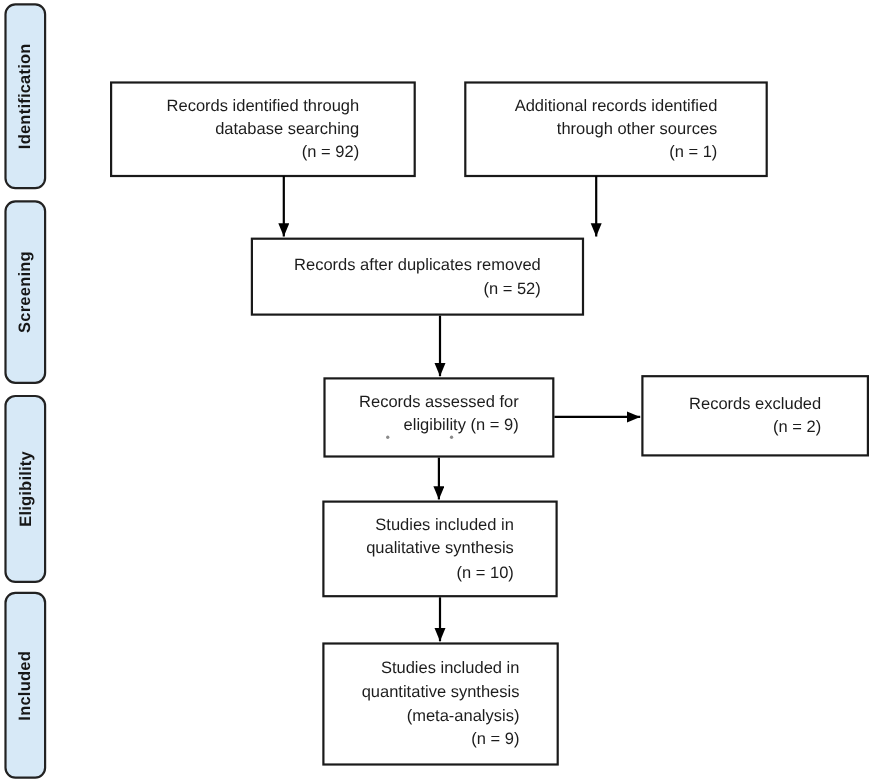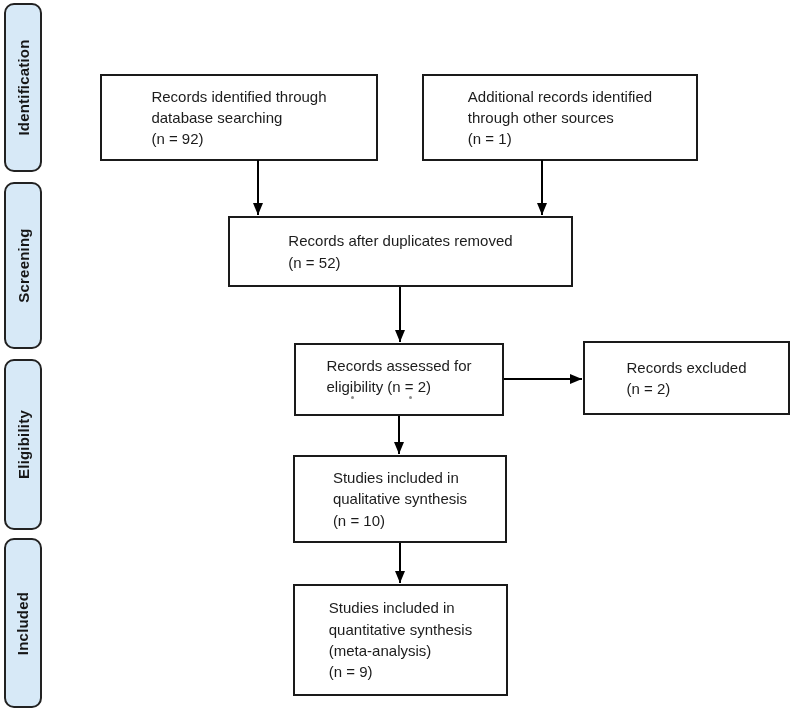--- a/index.html
+++ b/index.html
@@ -38,21 +38,21 @@
   }
   
   .flow-box {
     position: absolute;
     box-sizing: border-box;
     background: #ffffff;
     border: 2px solid var(--box-border, #1a1a1a);
     display: flex;
     align-items: center;
     justify-content: center;
-    text-align: left;
+    text-align: right;
     font-size: 15px;
     line-height: 1.42;
     color: #1c1c1c;
     white-space: pre-line;
     padding: 2px 12px;
   }
   
   .arrows {
     position: absolute;
     left: 0;
@@ -89,25 +89,25 @@
   </div>
 
   <div class="flow-box" style="left:100px; top:74px;  width:278px; height:87px;">Records identified through
 database searching
 (n = 92)</div>
 
   <div class="flow-box" style="left:422px; top:74px;  width:276px; height:87px;">Additional records identified
 through other sources
 (n = 1)</div>
 
-  <div class="flow-box" style="left:228px; top:216px; width:345px; height:71px;">Records after duplicates removed
+  <div class="flow-box" style="left:228px; top:216px; width:303px; height:71px;">Records after duplicates removed
 (n = 52)</div>
 
   <div class="flow-box" style="left:294px; top:343px; width:210px; height:73px; align-items:flex-start; padding-top:10px;">Records assessed for
-eligibility (n = 2)</div>
+eligibility (n = 9)</div>
 
   <div class="flow-box" style="left:583px; top:341px; width:207px; height:74px;">Records excluded
 (n = 2)</div>
 
   <div class="flow-box" style="left:293px; top:455px; width:214px; height:88px;">Studies included in
 qualitative synthesis
 (n = 10)</div>
 
   <div class="flow-box" style="left:293px; top:584px; width:215px; height:112px;">Studies included in
 quantitative synthesis

